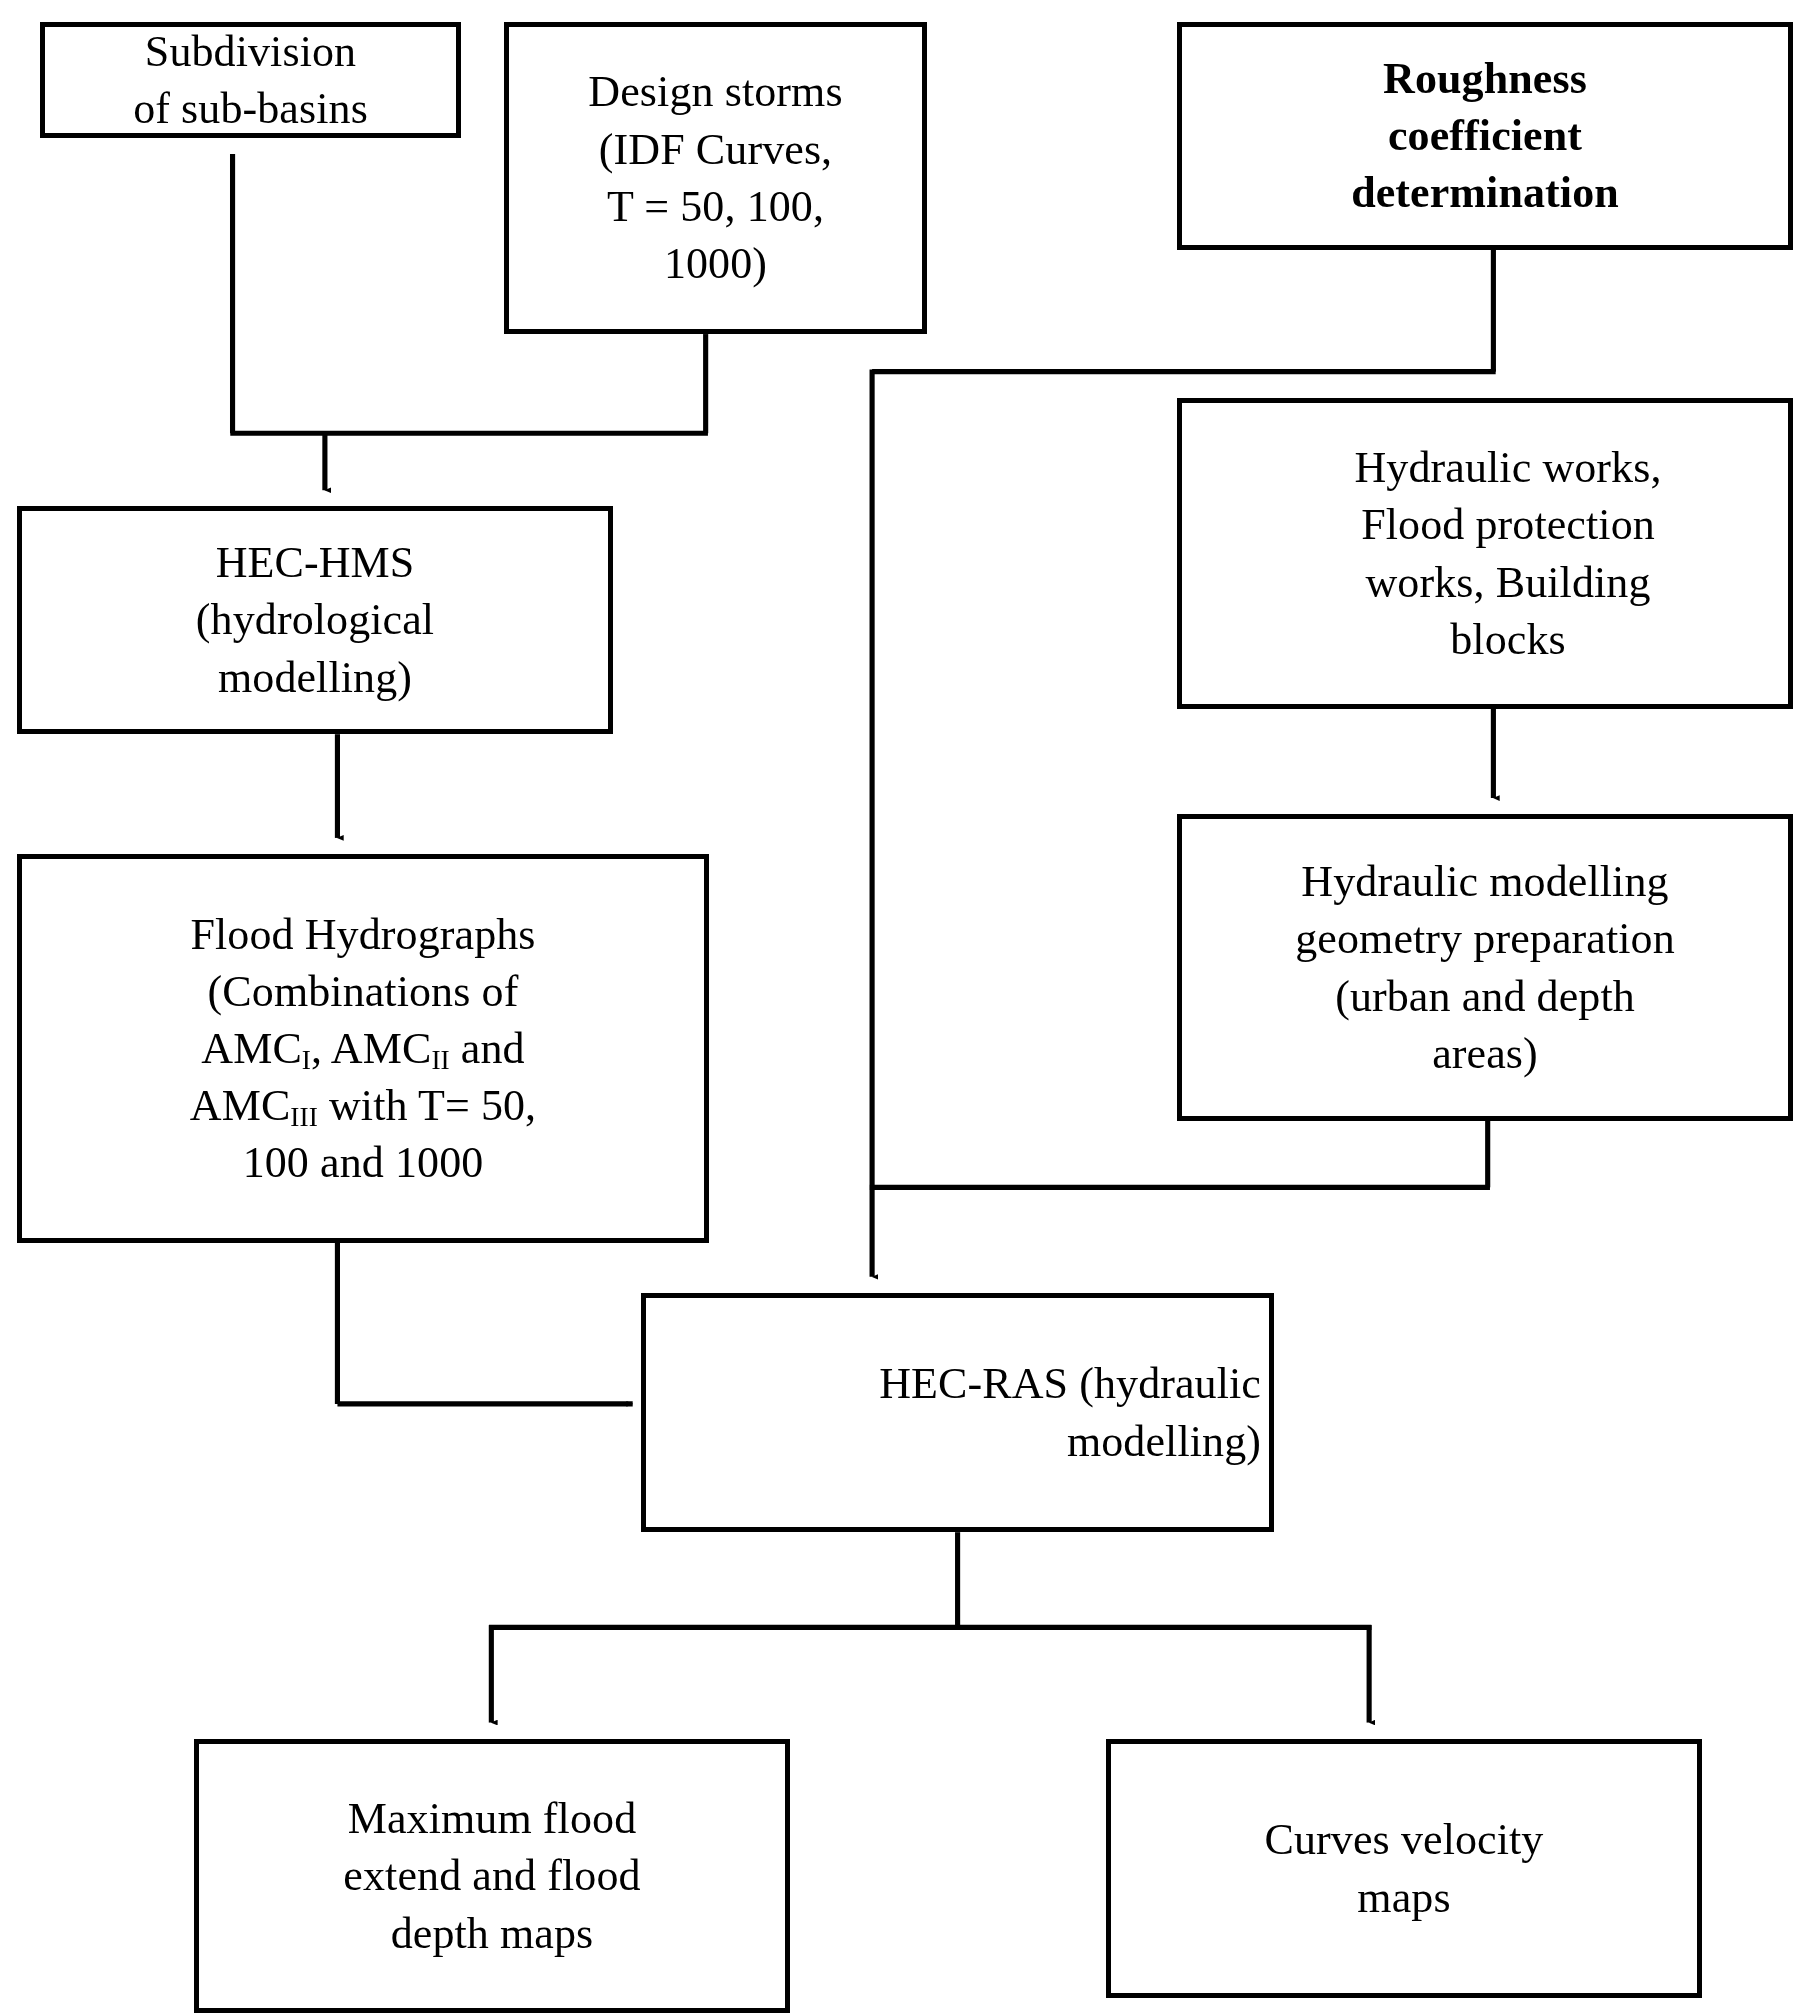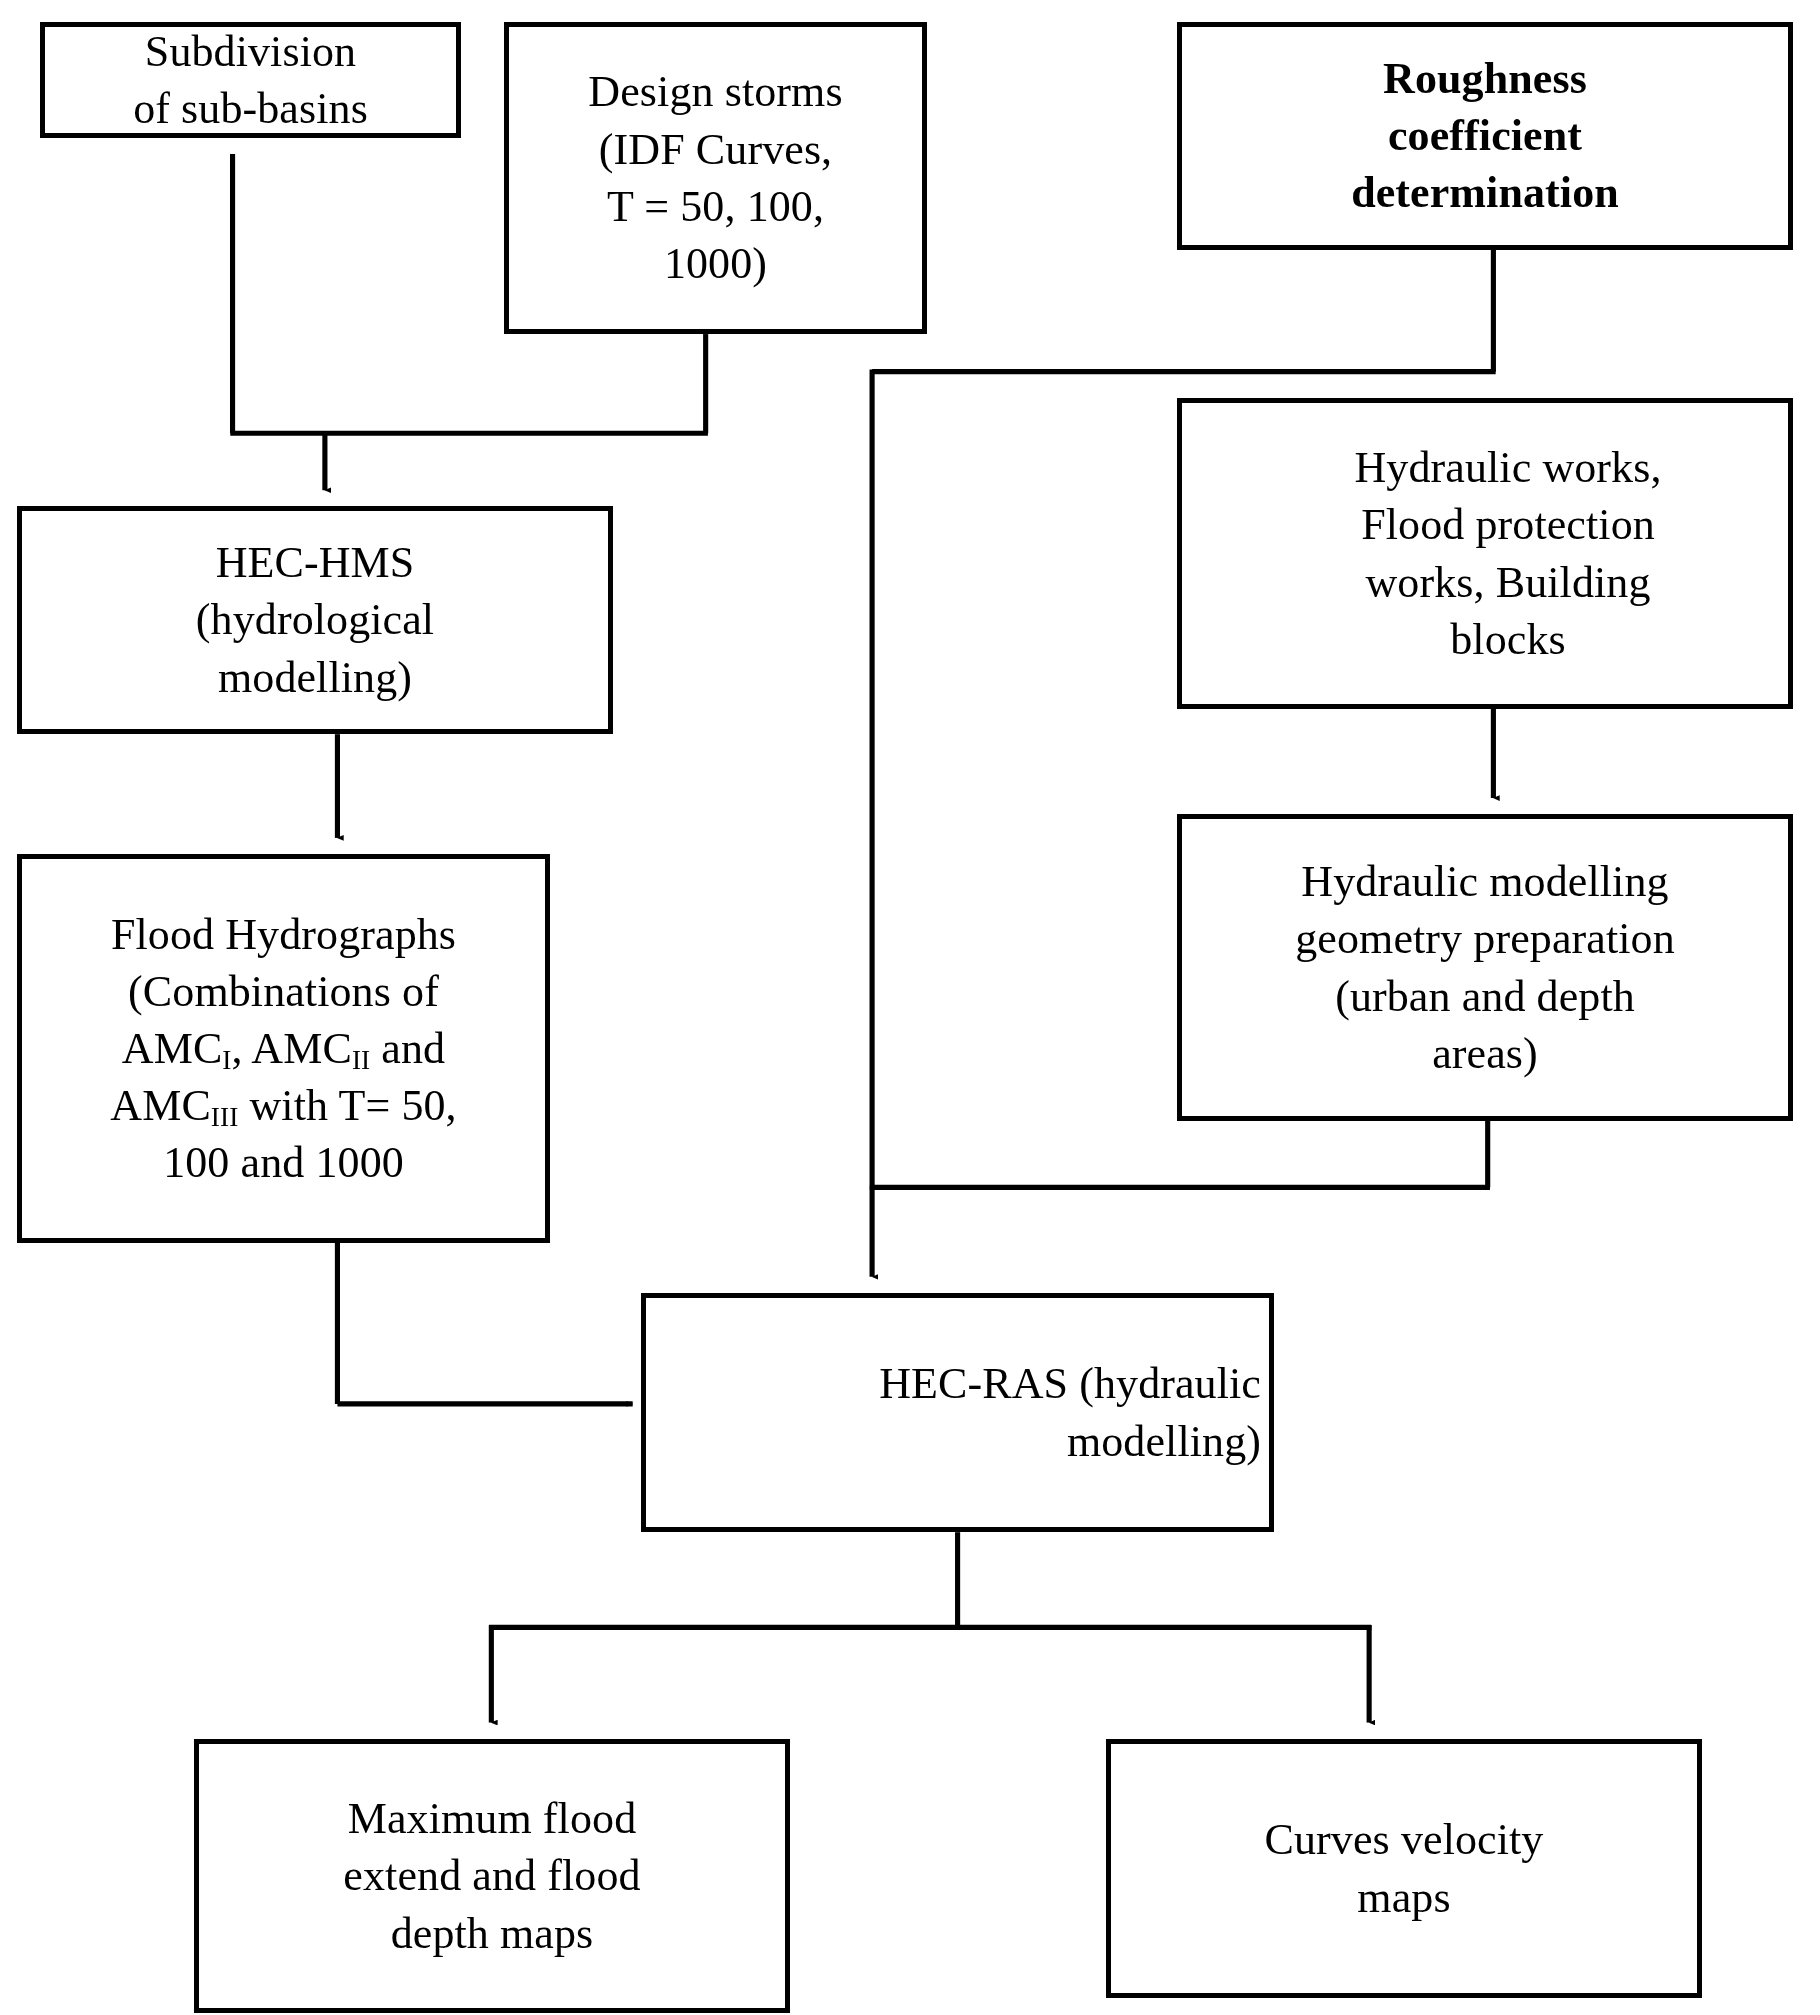--- a/index.html
+++ b/index.html
@@ -127,21 +127,21 @@
 modelling)</span>
   </div>
 
   <div class="node" style="left:1177px; top:398px; width:616px; height:311px;padding-left:46px;">
     <span class="node-label">Hydraulic works,
 Flood protection
 works, Building
 blocks</span>
   </div>
 
-  <div class="node" style="left:17px; top:854px; width:533px; height:389px;">
+  <div class="node" style="left:17px; top:854px; width:692px; height:389px;">
     <span class="node-label" style="white-space: normal;">Flood Hydrographs<br>(Combinations of<br>AMC<sub>I</sub>, AMC<sub>II</sub> and<br>AMC<sub>III</sub> with T= 50,<br>100 and 1000</span>
   </div>
 
   <div class="node" style="left:1177px; top:814px; width:616px; height:307px;">
     <span class="node-label">Hydraulic modelling
 geometry preparation
 (urban and depth
 areas)</span>
   </div>
 

